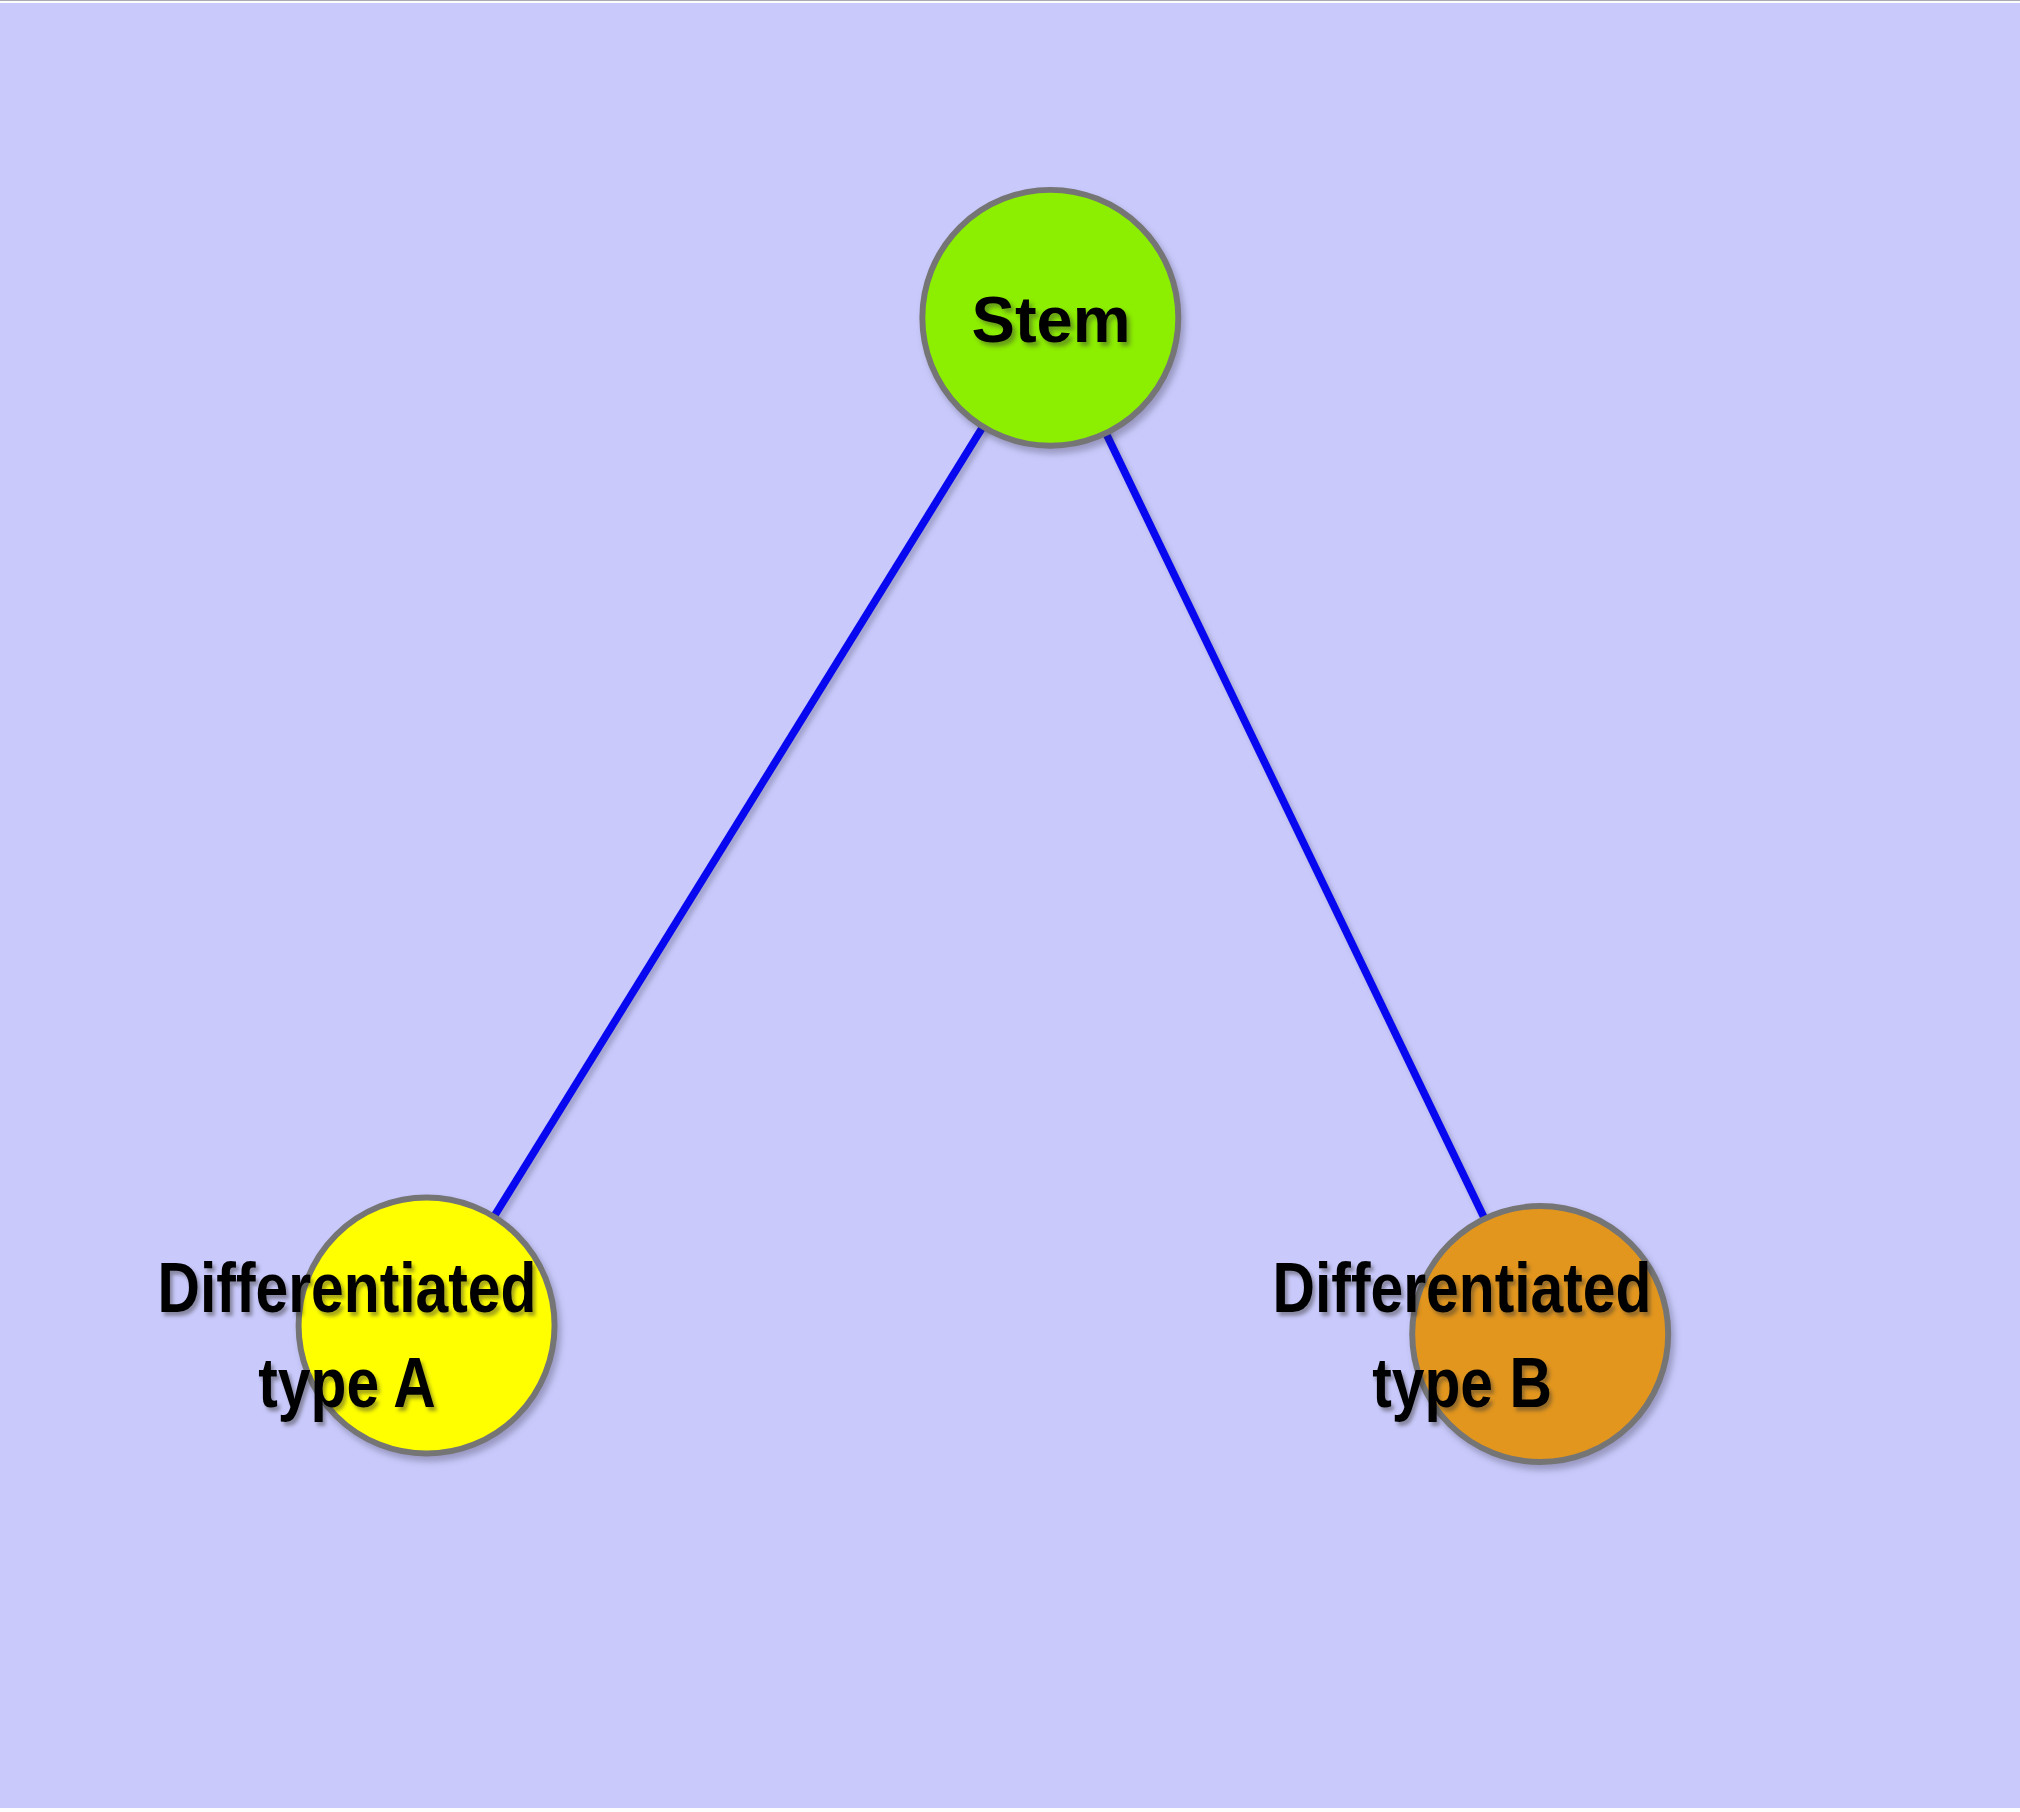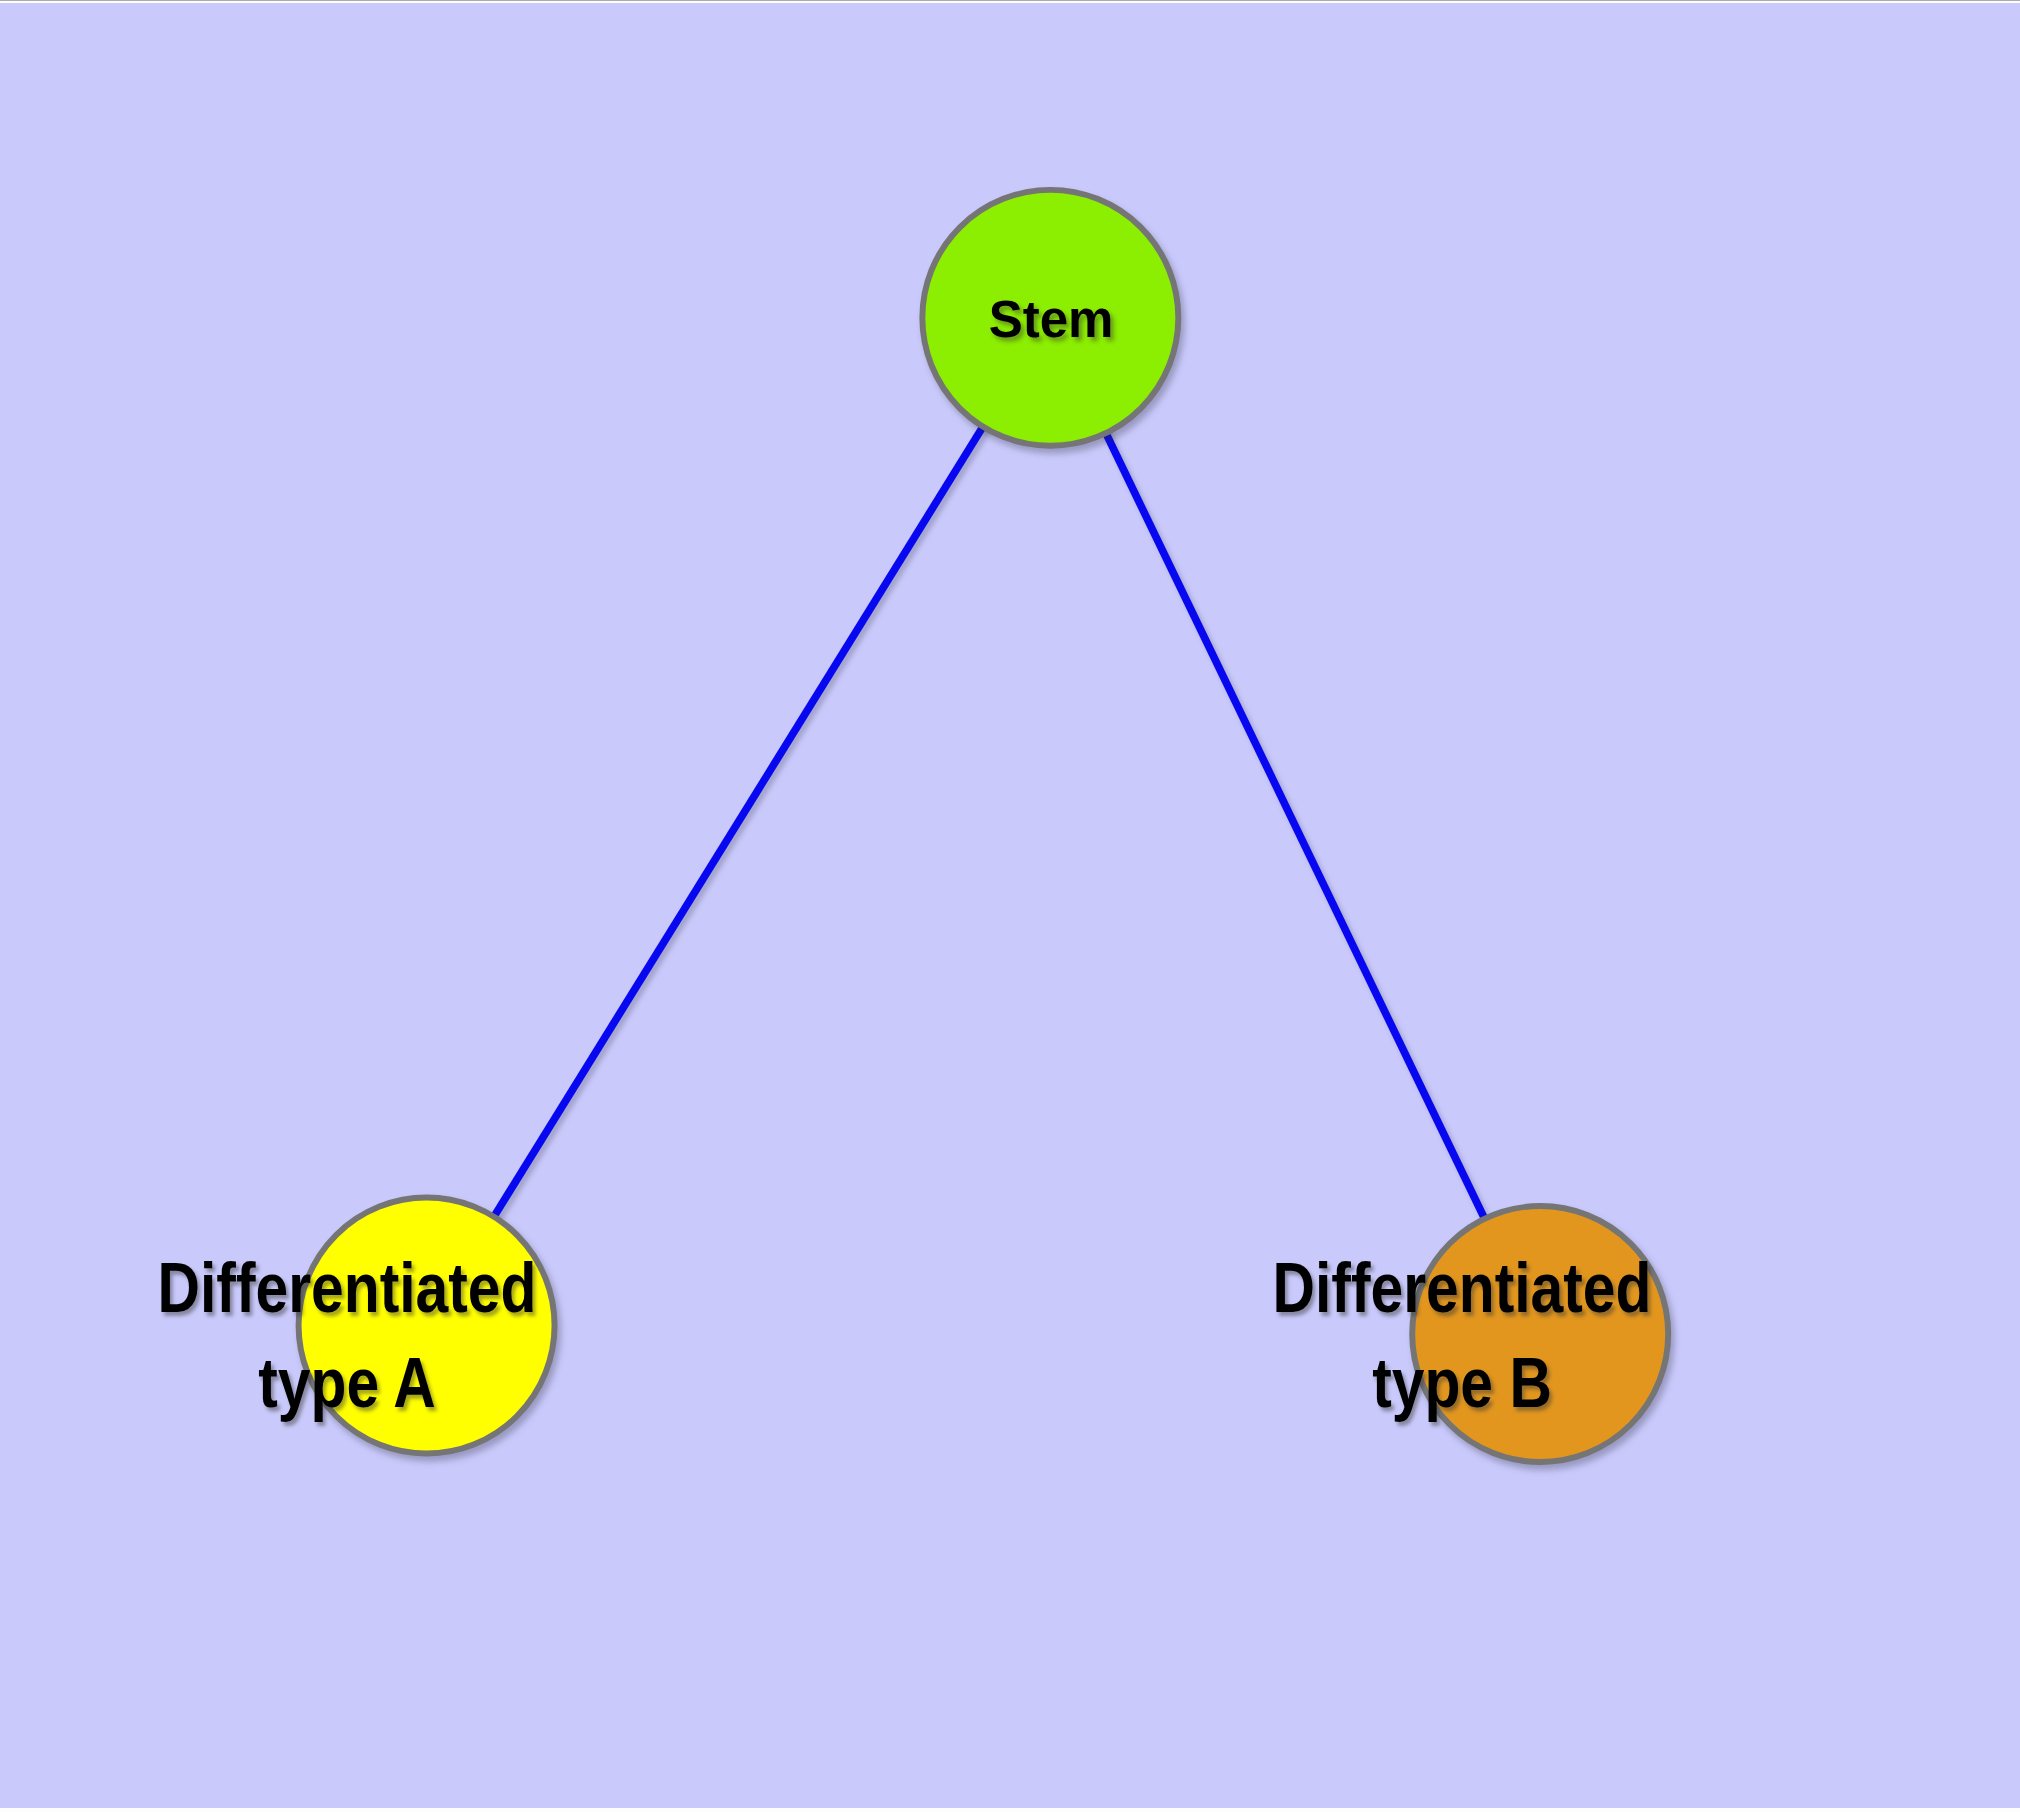--- a/index.html
+++ b/index.html
@@ -67,20 +67,20 @@
         <line x1="1239" y1="375" x2="503" y2="1564" stroke="#0808F0" stroke-width="9"></line>
         <line x1="1239" y1="375" x2="1817" y2="1574" stroke="#0808F0" stroke-width="9"></line>
       </g>
     <g id="nodes-layer">
         <circle cx="1239" cy="375" r="151" fill="#8CEE00" stroke="#757575" stroke-width="7"></circle>
         <circle cx="503" cy="1564" r="151" fill="#FFFF00" stroke="#757575" stroke-width="7"></circle>
         <circle cx="1817" cy="1574" r="151" fill="#E2961E" stroke="#757575" stroke-width="7"></circle>
       </g>
   </svg>
   <div id="labels-layer">
-      <div class="node-label" style="left: 1051px; top: 319px; font-size: 51px; line-height: 85px; color: rgb(0, 0, 0);"><span class="squeeze" style="transform: scaleX(1);"><span class="line">Stem</span></span></div>
+      <div class="node-label" style="left: 1051px; top: 319px; font-size: 65px; line-height: 85px; color: rgb(0, 0, 0);"><span class="squeeze" style="transform: scaleX(1);"><span class="line">Stem</span></span></div>
       <div class="node-label" style="left: 347px; top: 1336px; font-size: 70px; line-height: 95px; color: rgb(0, 0, 0);"><span class="squeeze" style="transform: scaleX(0.84);"><span class="line">Differentiated</span><span class="line">type A</span></span></div>
       <div class="node-label" style="left: 1462px; top: 1336px; font-size: 70px; line-height: 95px; color: rgb(0, 0, 0);"><span class="squeeze" style="transform: scaleX(0.84);"><span class="line">Differentiated</span><span class="line">type B</span></span></div>
     </div>
 </div>
 
 <div class="frame-strip bottom" style="background: rgb(253, 253, 253);"></div>
 
 
 </body></html>

